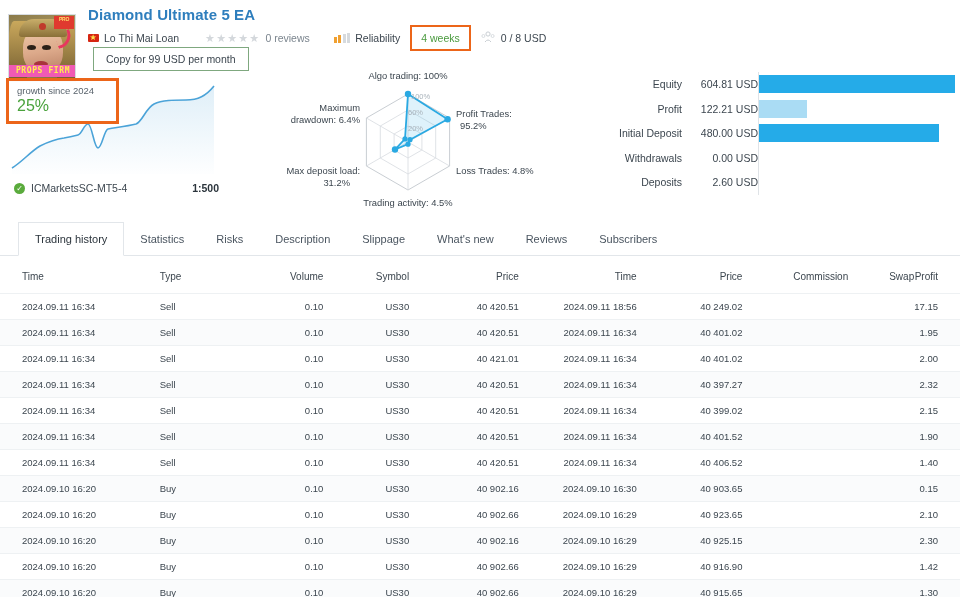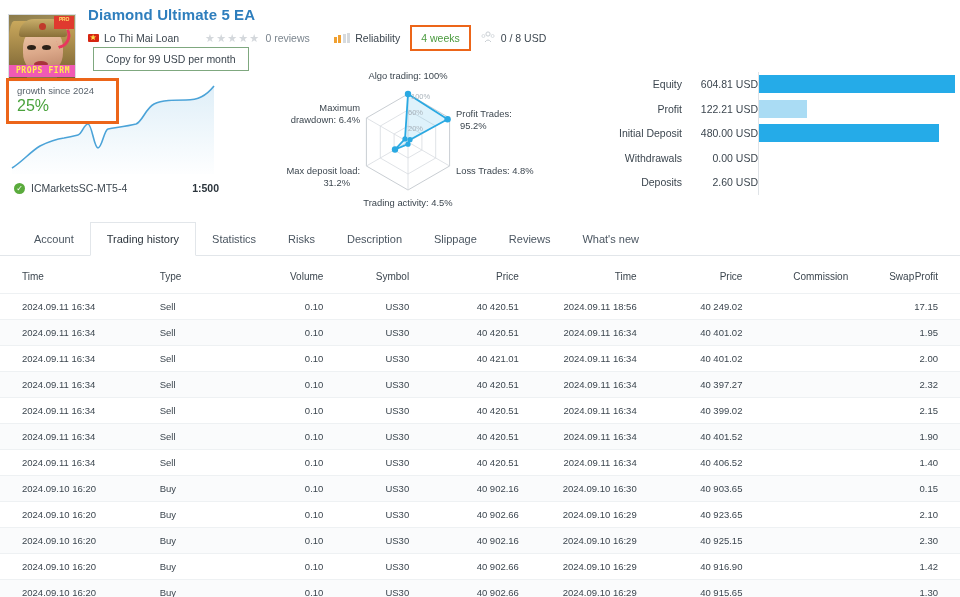--- a/index.html
+++ b/index.html
@@ -302,28 +302,28 @@
         <span class="stat-name">Deposits</span>
         <span class="stat-val">2.60 USD</span>
         <span class="stat-bar-wrap">
           <span class="stat-bar" style="width:0%"></span>
         </span>
       </div>
     </div>
   </div>
 
   <div class="tabs">
-    <div class="tab">Account</div>
     <div class="tab active">Trading history</div>
     <div class="tab">Statistics</div>
     <div class="tab">Risks</div>
     <div class="tab">Description</div>
     <div class="tab">Slippage</div>
+    <div class="tab">What's new</div>
     <div class="tab">Reviews</div>
-    <div class="tab">What's new</div>
+    <div class="tab">Subscribers</div>
   </div>
 
   <table class="tbl">
     <thead>
       <tr>
         <th class="c-time1">Time</th>
         <th class="c-type">Type</th>
         <th class="c-vol">Volume</th>
         <th class="c-sym">Symbol</th>
         <th class="c-price1">Price</th>

